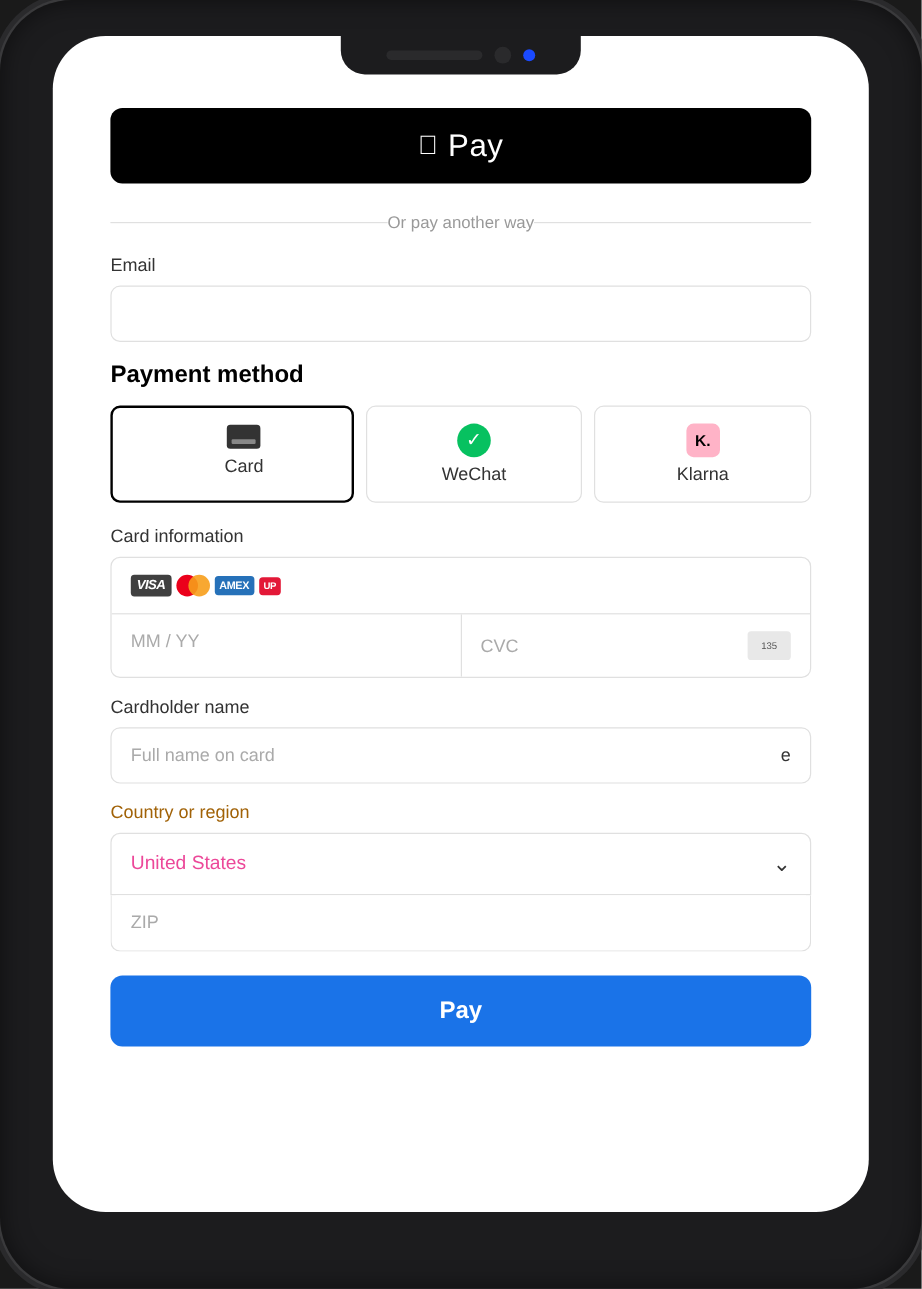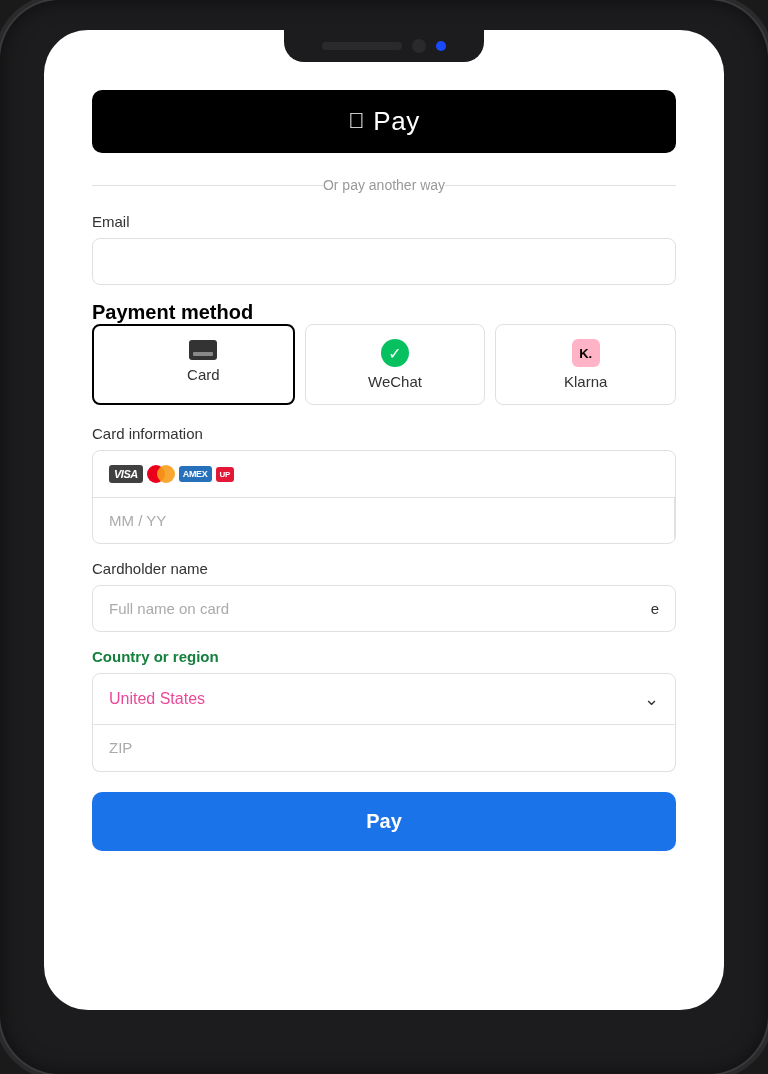--- a/index.html
+++ b/index.html
@@ -162,20 +162,21 @@
     }
     .input-field::placeholder {
       color: #aaa;
     }
 
     
     .payment-method-title {
       font-size: 20px;
       font-weight: 700;
       color: #000;
+      margin-bottom: 14px;
     }
 
     .payment-options {
       display: flex;
       gap: 10px;
       margin-bottom: 20px;
     }
 
     .payment-option {
       flex: 1;
@@ -347,22 +348,22 @@
       font-size: 15px;
       color: #333;
       background: transparent;
     }
     .zip-field-wrapper input::placeholder {
       color: #aaa;
     }
 
     .country-region-label {
       font-size: 15px;
-      color: #15803d;
-      font-weight: 700;
+      color: #a16207;
+      font-weight: 400;
       margin-bottom: 8px;
     }
 
     
     .pay-btn {
       width: 100%;
       background: #1a73e8;
       color: #fff;
       border: none;
       border-radius: 10px;
@@ -511,20 +512,26 @@
                 <div class="mc-circle-left"></div>
                 <div class="mc-circle-right"></div>
               </div>
               <span class="amex-logo">AMEX</span>
               <span class="unionpay-logo">UP</span>
             </div>
           </div>
 
           <div class="card-expiry-cvc-row">
             <div class="card-expiry">MM / YY</div>
+            <div class="card-cvc">
+              <span>CVC</span>
+              <div class="cvc-icon">
+                <span style="font-size:8px; color:#555;">135</span>
+              </div>
+            </div>
           </div>
         </div>
       </div>
 
       
       <div class="cardholder-wrapper">
         <div class="section-label">Cardholder name</div>
         <div style="border: 1px solid #e0e0e0; border-radius: 8px; padding: 14px 16px; display:flex; align-items:center; justify-content:space-between;gap:13px;">
           <span class="cardholder-placeholder">Full name on card</span>
           <span class="cursor-e">e</span>

